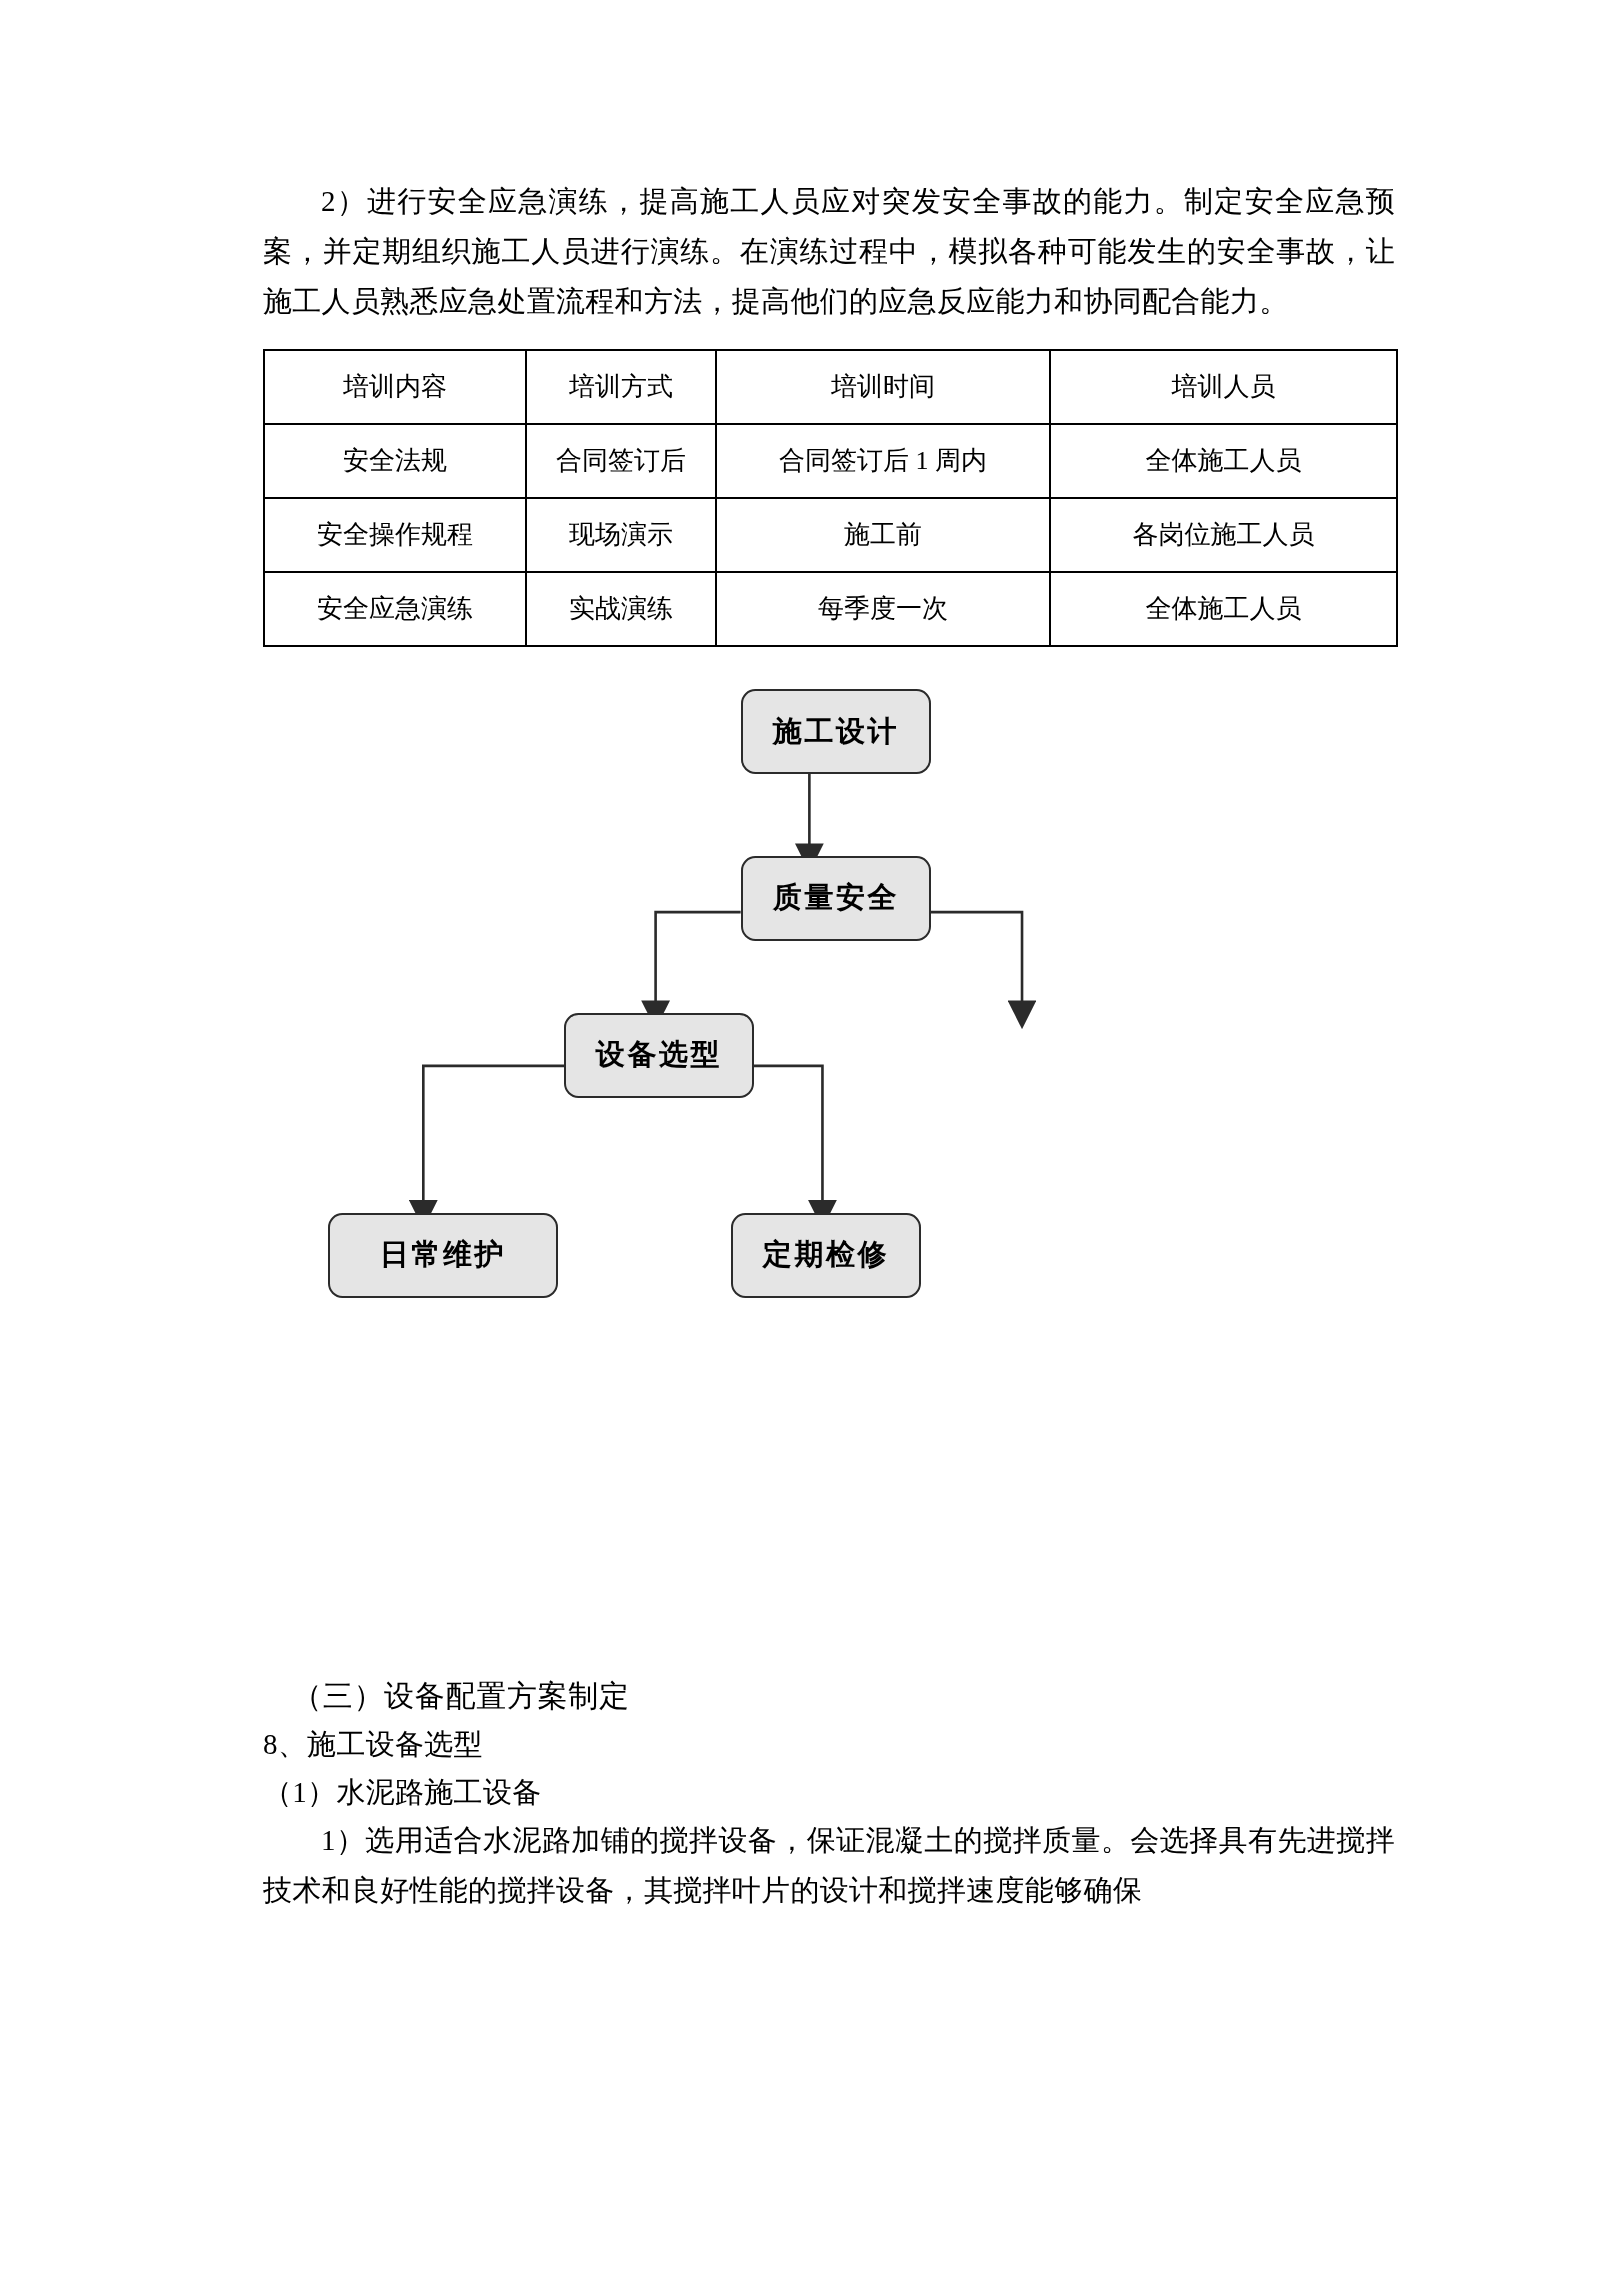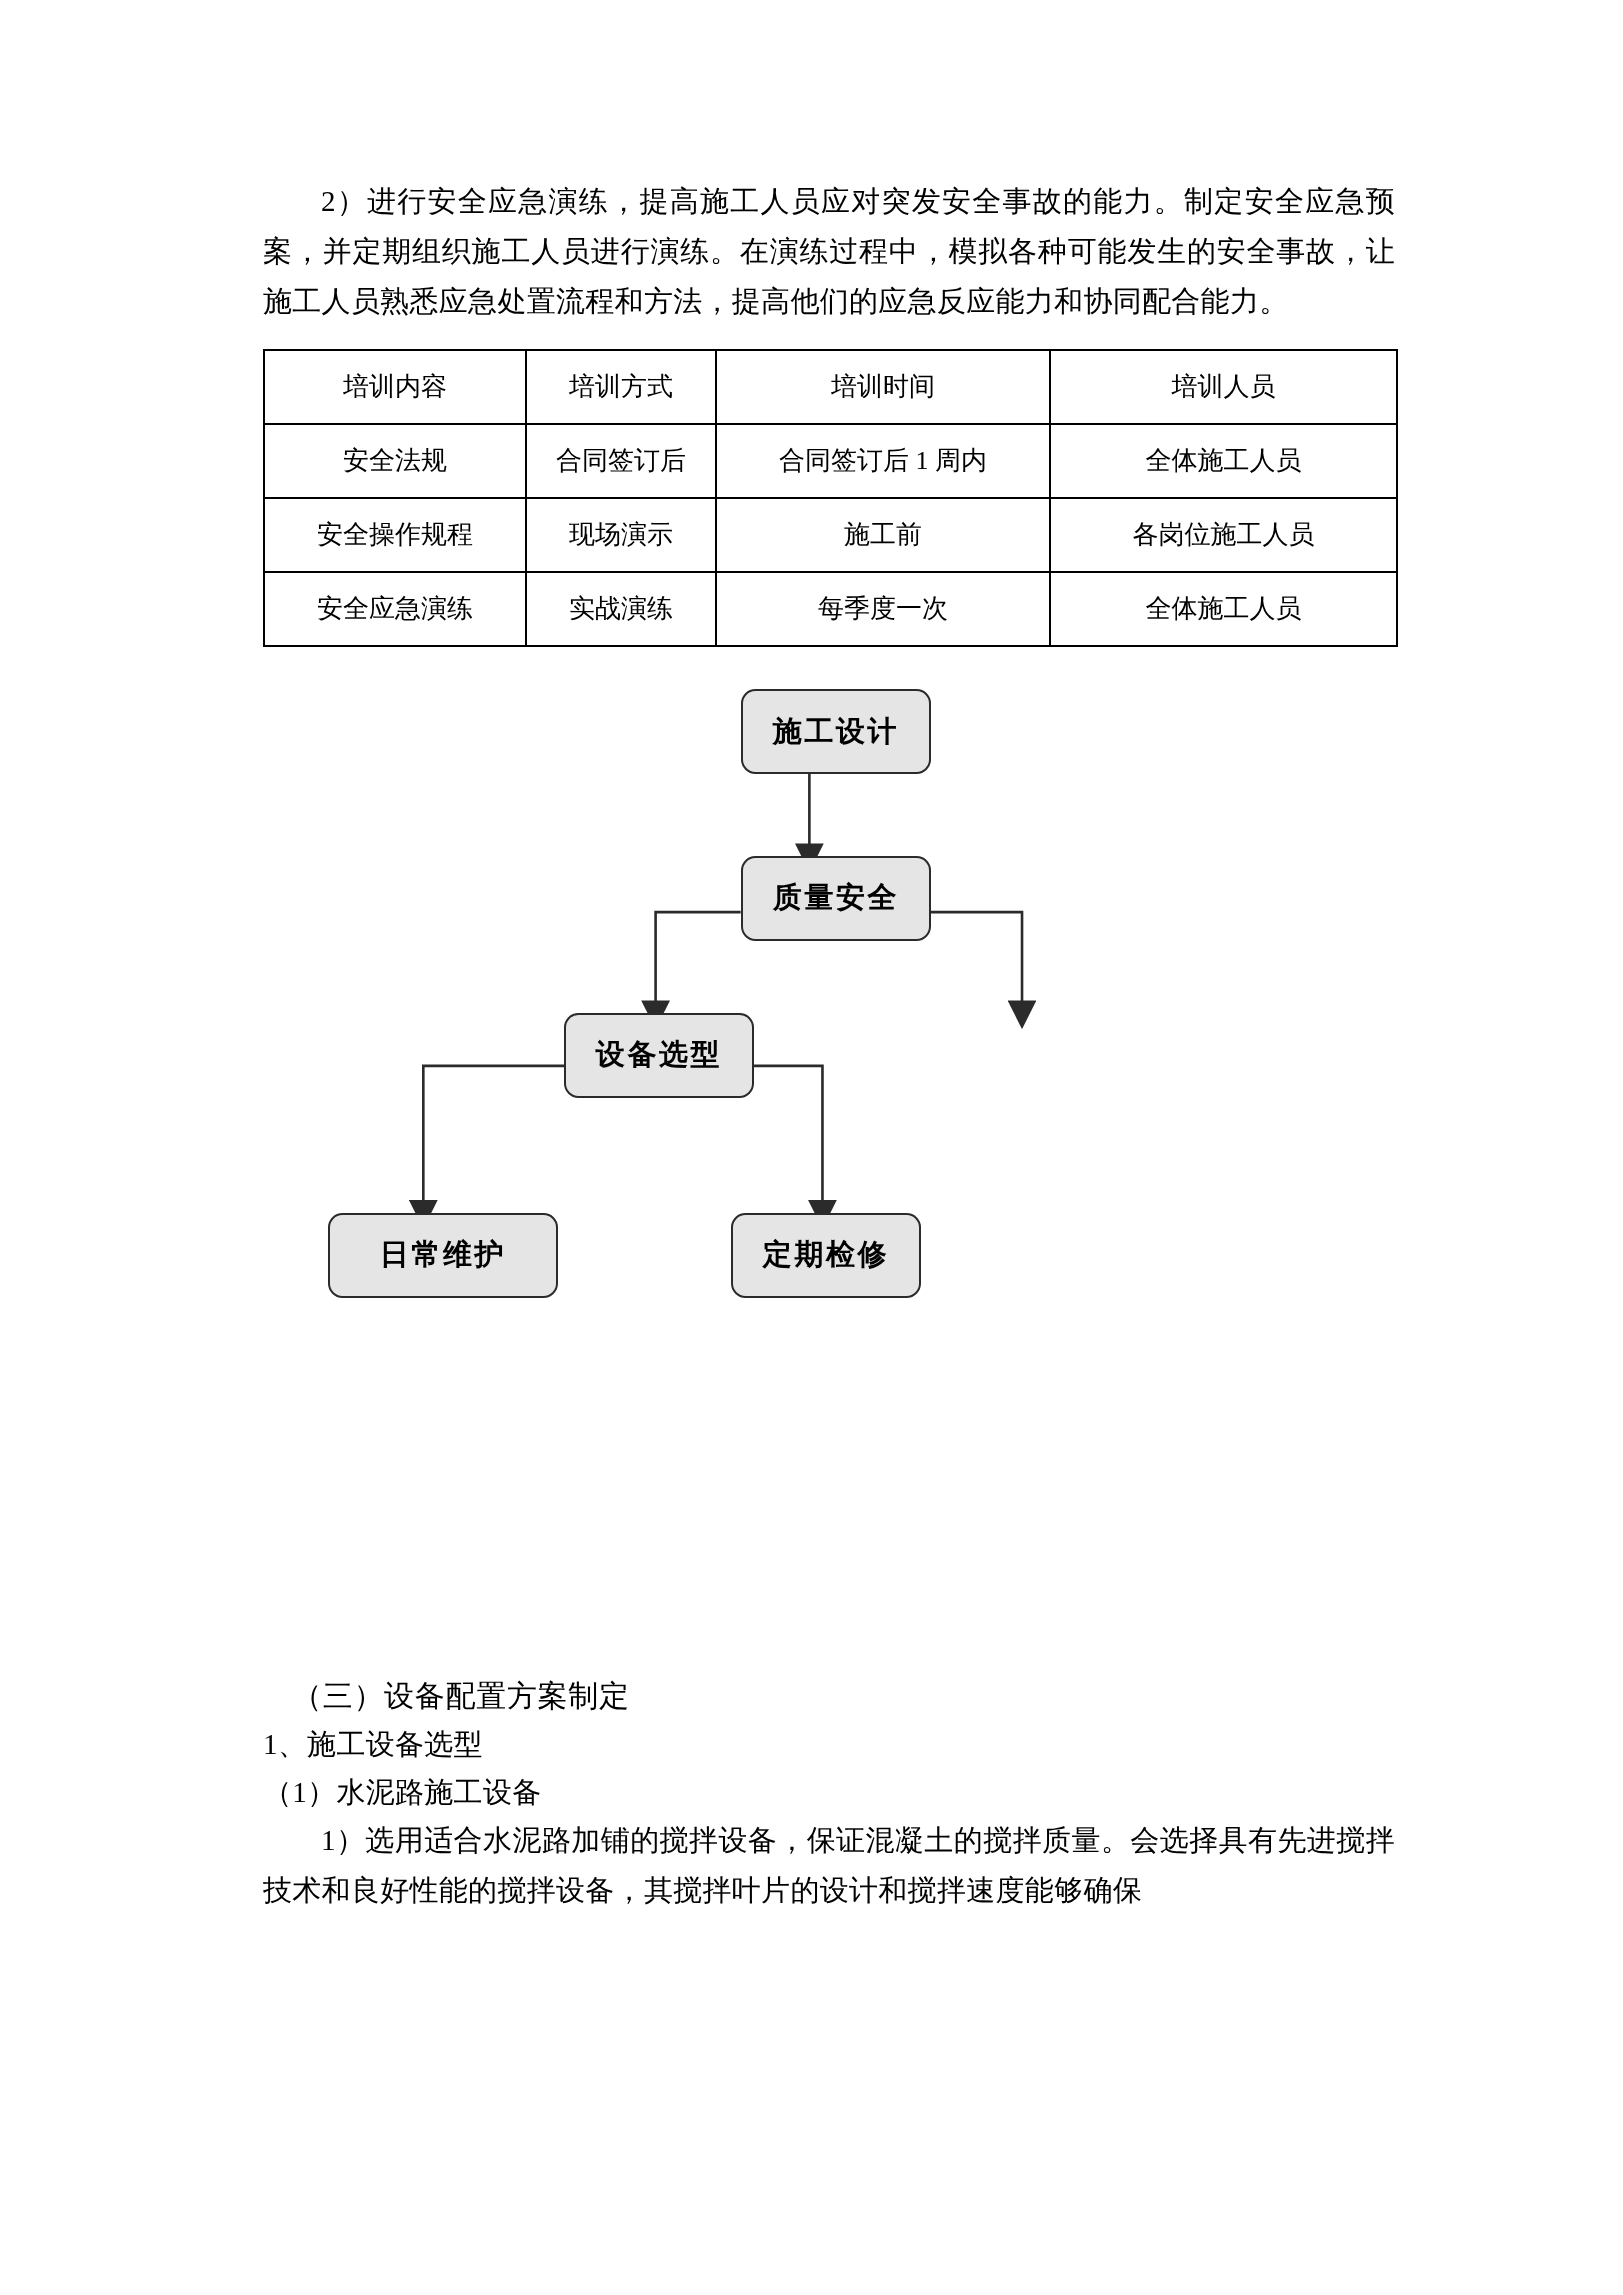--- a/index.html
+++ b/index.html
@@ -180,20 +180,20 @@
       <div class="node" style="left:65px; top:553px; width:230px; height:85px;">
         <span>日常维护</span>
       </div>
       <div class="node" style="left:468px; top:553px; width:190px; height:85px;">
         <span>定期检修</span>
       </div>
     </div>
 
     <div class="lower">
       <p class="heading" style="text-indent:29px;">（三）设备配置方案制定</p>
-      <p class="sub">1、施工设备选型</p>
+      <p class="sub">8、施工设备选型</p>
       <p class="sub">（1）水泥路施工设备</p>
       <p class="para indent">1）选用适合水泥路加铺的搅拌设备，保证混凝土的搅拌质量。会选择具有先进搅拌技术和良好性能的搅拌设备，其搅拌叶片的设计和搅拌速度能够确保</p>
     </div>
 
   </div>
 </div>
 
 
 </body></html>

